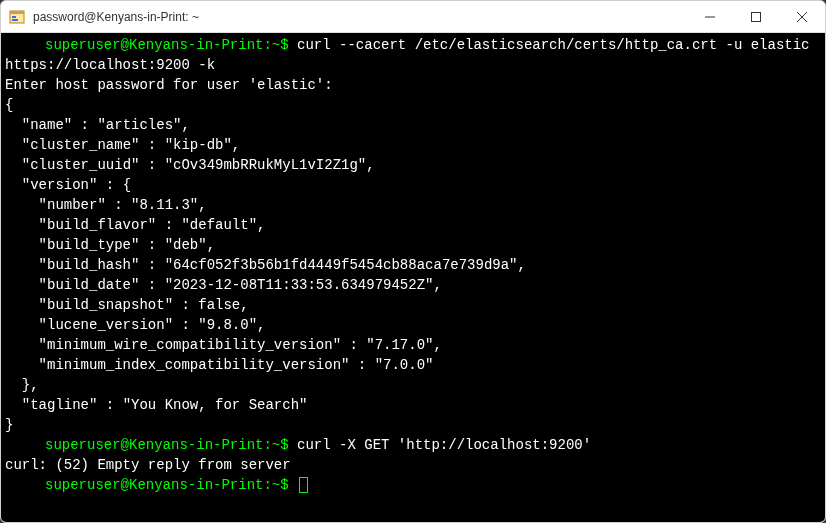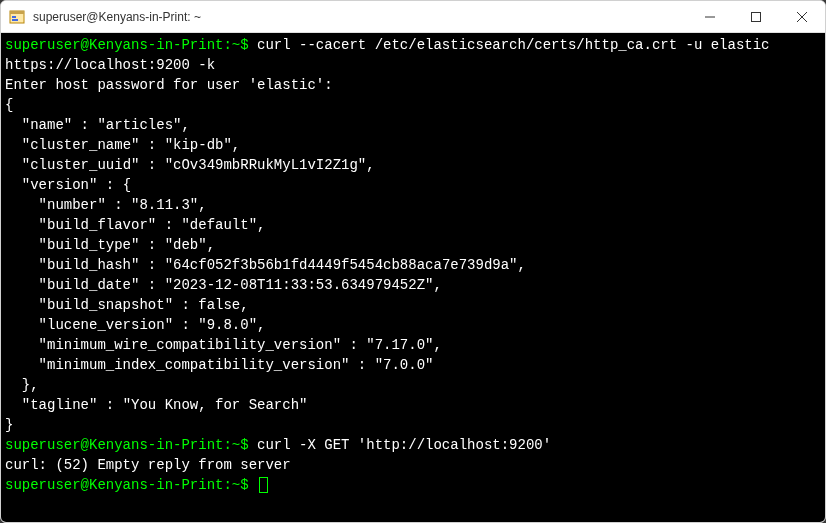--- a/index.html
+++ b/index.html
@@ -60,20 +60,21 @@
       color: #ffffff;
       font-family: "Consolas", "Courier New", monospace;
       font-size: 14px;
       padding: 2px 4px;
       overflow: hidden;
       white-space: pre-wrap;
       line-height: 20px;
     }
     .prompt {
       color: #00ff00;
+      margin-left: 40px;
     }
     .cursor {
       display: inline-block;
       width: 9px;
       height: 16px;
       border: 1px solid #00ff00;
       vertical-align: middle;
       margin-left: 2px;
     }
     .line {
@@ -86,21 +87,21 @@
 <div class="window">
   <div class="titlebar">
     <span class="app-icon">
       <svg width="16" height="16" viewBox="0 0 16 16">
         <rect x="1" y="2" width="14" height="12" fill="#ffe9a8" stroke="#b8860b" stroke-width="1"></rect>
         <rect x="1" y="2" width="14" height="3" fill="#c8a24a"></rect>
         <rect x="3" y="7" width="4" height="2" fill="#4169e1"></rect>
         <rect x="3" y="10" width="6" height="2" fill="#4169e1"></rect>
       </svg>
     </span>
-    <span class="title">superuser@Kenyans-in-Print: ~</span>
+    <span class="title">password@Kenyans-in-Print: ~</span>
     <div class="window-controls">
       <div class="win-btn">
         <svg width="10" height="10" viewBox="0 0 10 10">
             <line x1="0" y1="5" x2="10" y2="5" stroke="#333" stroke-width="1"></line>
           </svg>
       </div>
       <div class="win-btn">
         <svg width="10" height="10" viewBox="0 0 10 10">
             <rect x="0.5" y="0.5" width="9" height="9" fill="none" stroke="#333" stroke-width="1"></rect>
           </svg>

